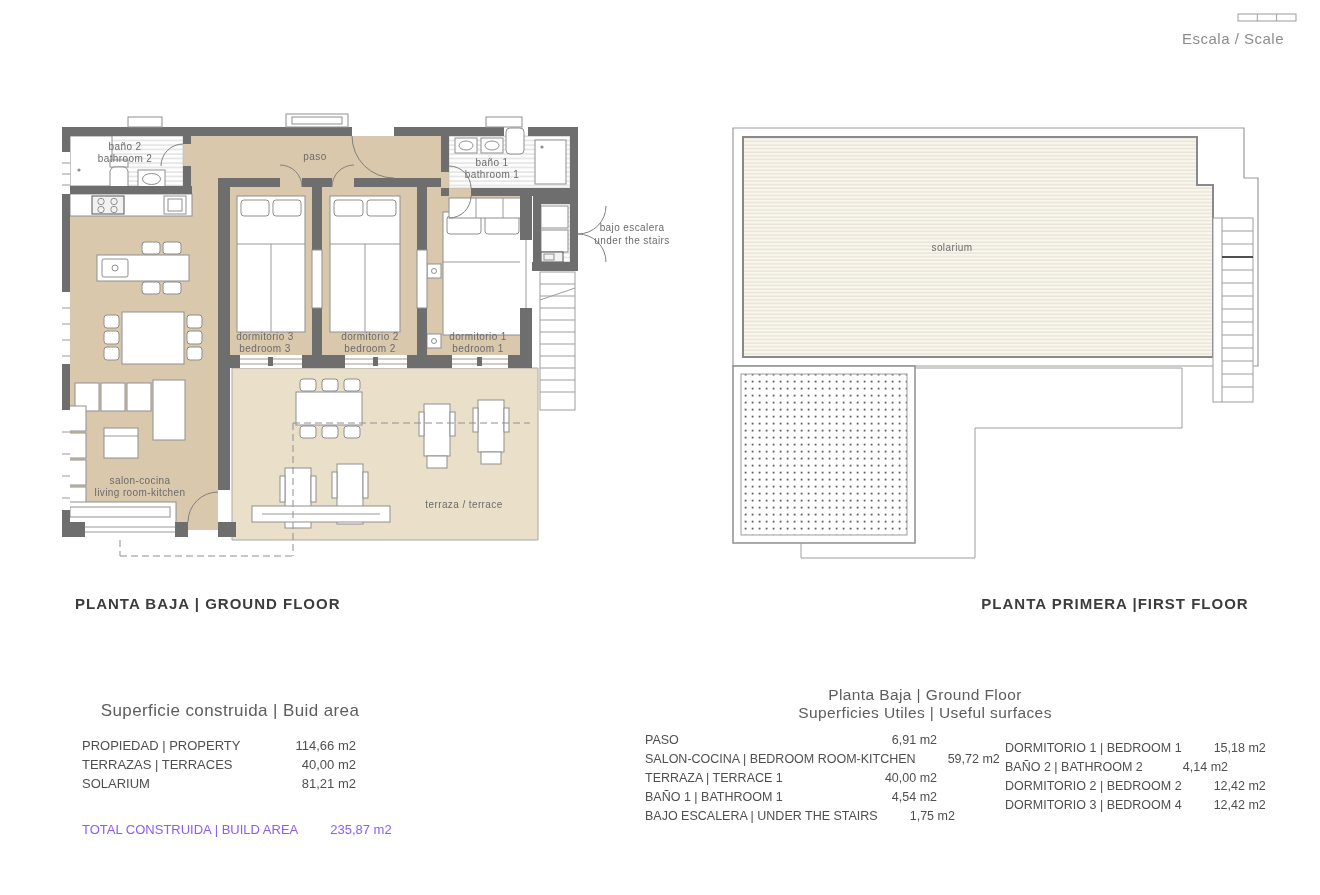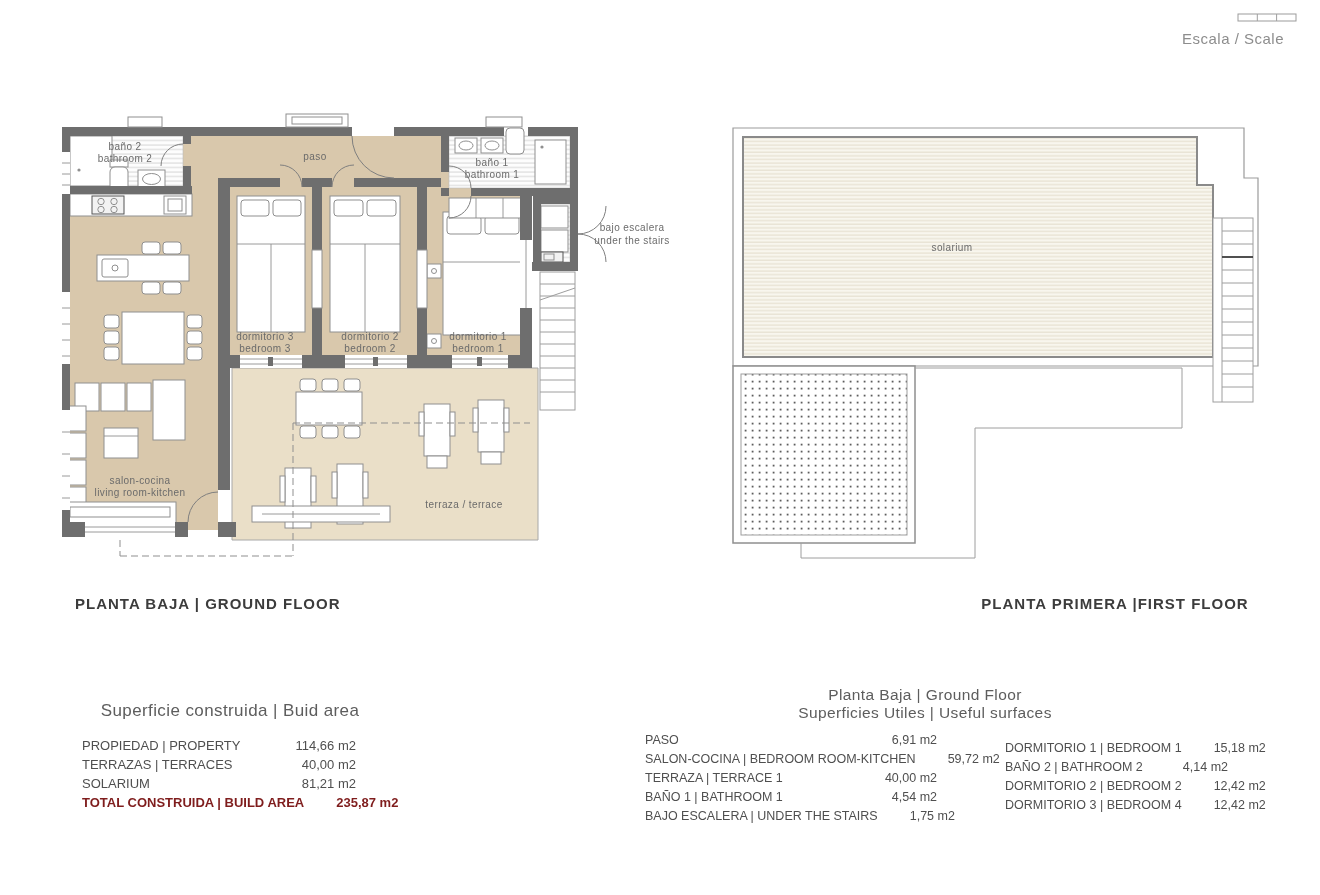--- a/index.html
+++ b/index.html
@@ -18,21 +18,21 @@
   .wline{stroke:#8f8f8f;stroke-width:.9;}
   .lbl{font:10px "Liberation Sans",sans-serif;fill:#6b6b6b;letter-spacing:.4px;text-anchor:middle;}
   
   .plan-title{position:absolute;font-weight:bold;font-size:15px;letter-spacing:1px;color:#3c3c3c;white-space:nowrap;}
   .escala{position:absolute;left:1168px;top:30px;width:130px;text-align:center;font-size:15px;color:#8d8d8d;letter-spacing:.5px;}
   .tbl-title{position:absolute;color:#5d5d5d;letter-spacing:.4px;}
   .rows{position:absolute;color:#4f4f4f;}
   .row{display:flex;justify-content:space-between;height:19px;line-height:19px;white-space:nowrap;gap:32px;}
   .ba-rows .row{font-size:13px;}
   .us-rows .row{font-size:12.5px;}
-  .ba-rows .row:last-child{font-weight:bold;color:#7f1d1d;}
+  .ba-rows .row:last-child{font-weight:normal;color:#8b5cf6;margin-top:27px;}
 </style>
 </head>
 <body>
 
 <div id="sheet">
 
 <svg width="1320" height="895" viewBox="0 0 1320 895">
   <defs>
     <pattern id="bathStripes" width="6" height="4.5" patternUnits="userSpaceOnUse">
       <rect width="6" height="4.5" fill="#fdfdfd"></rect>

